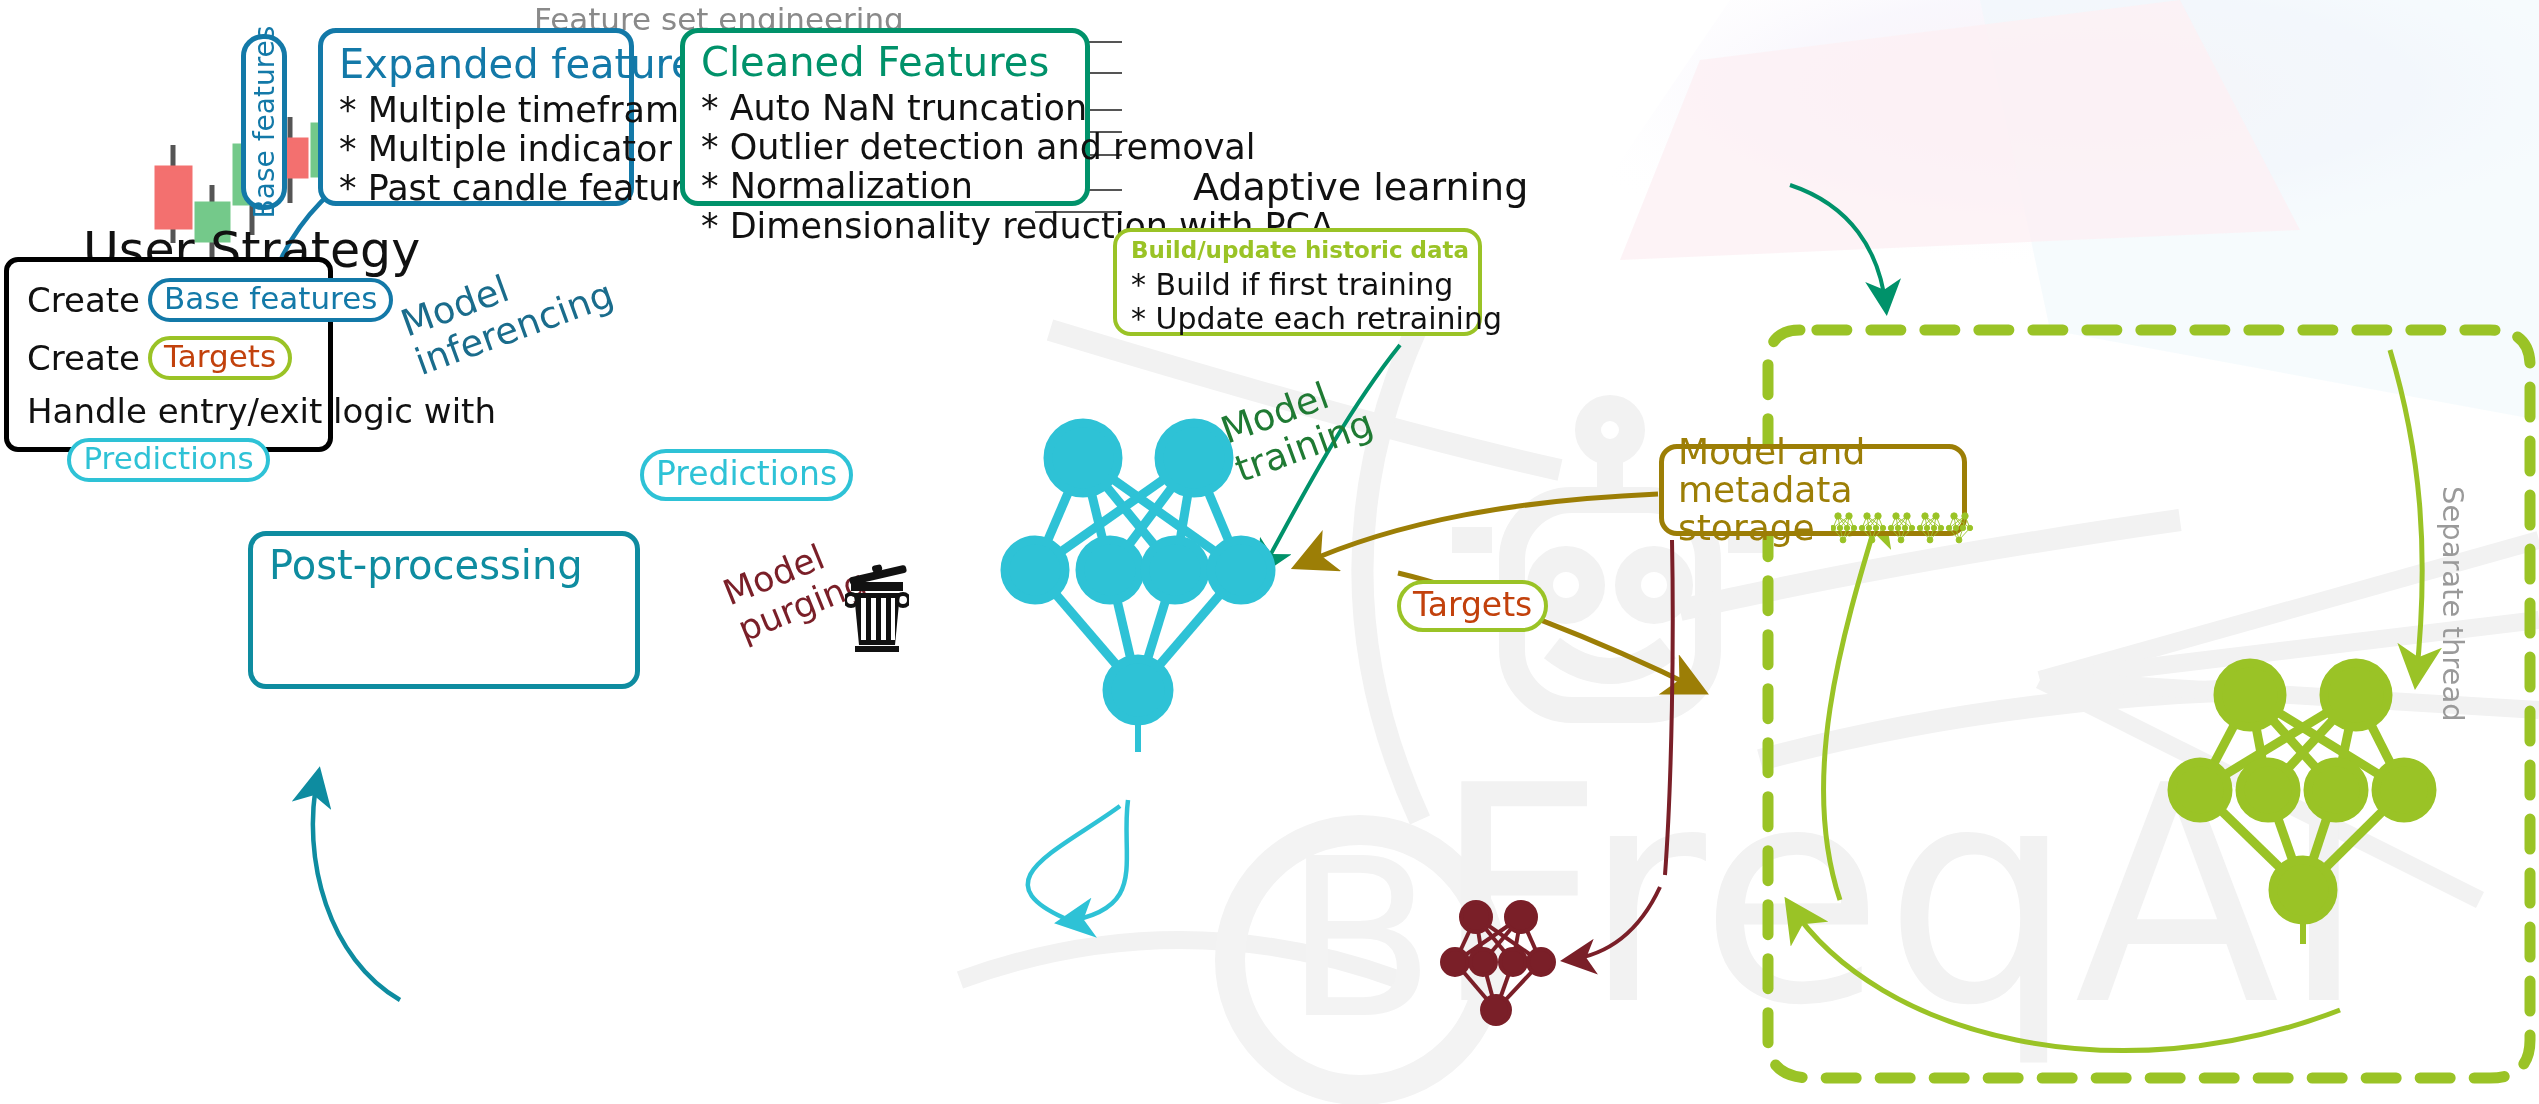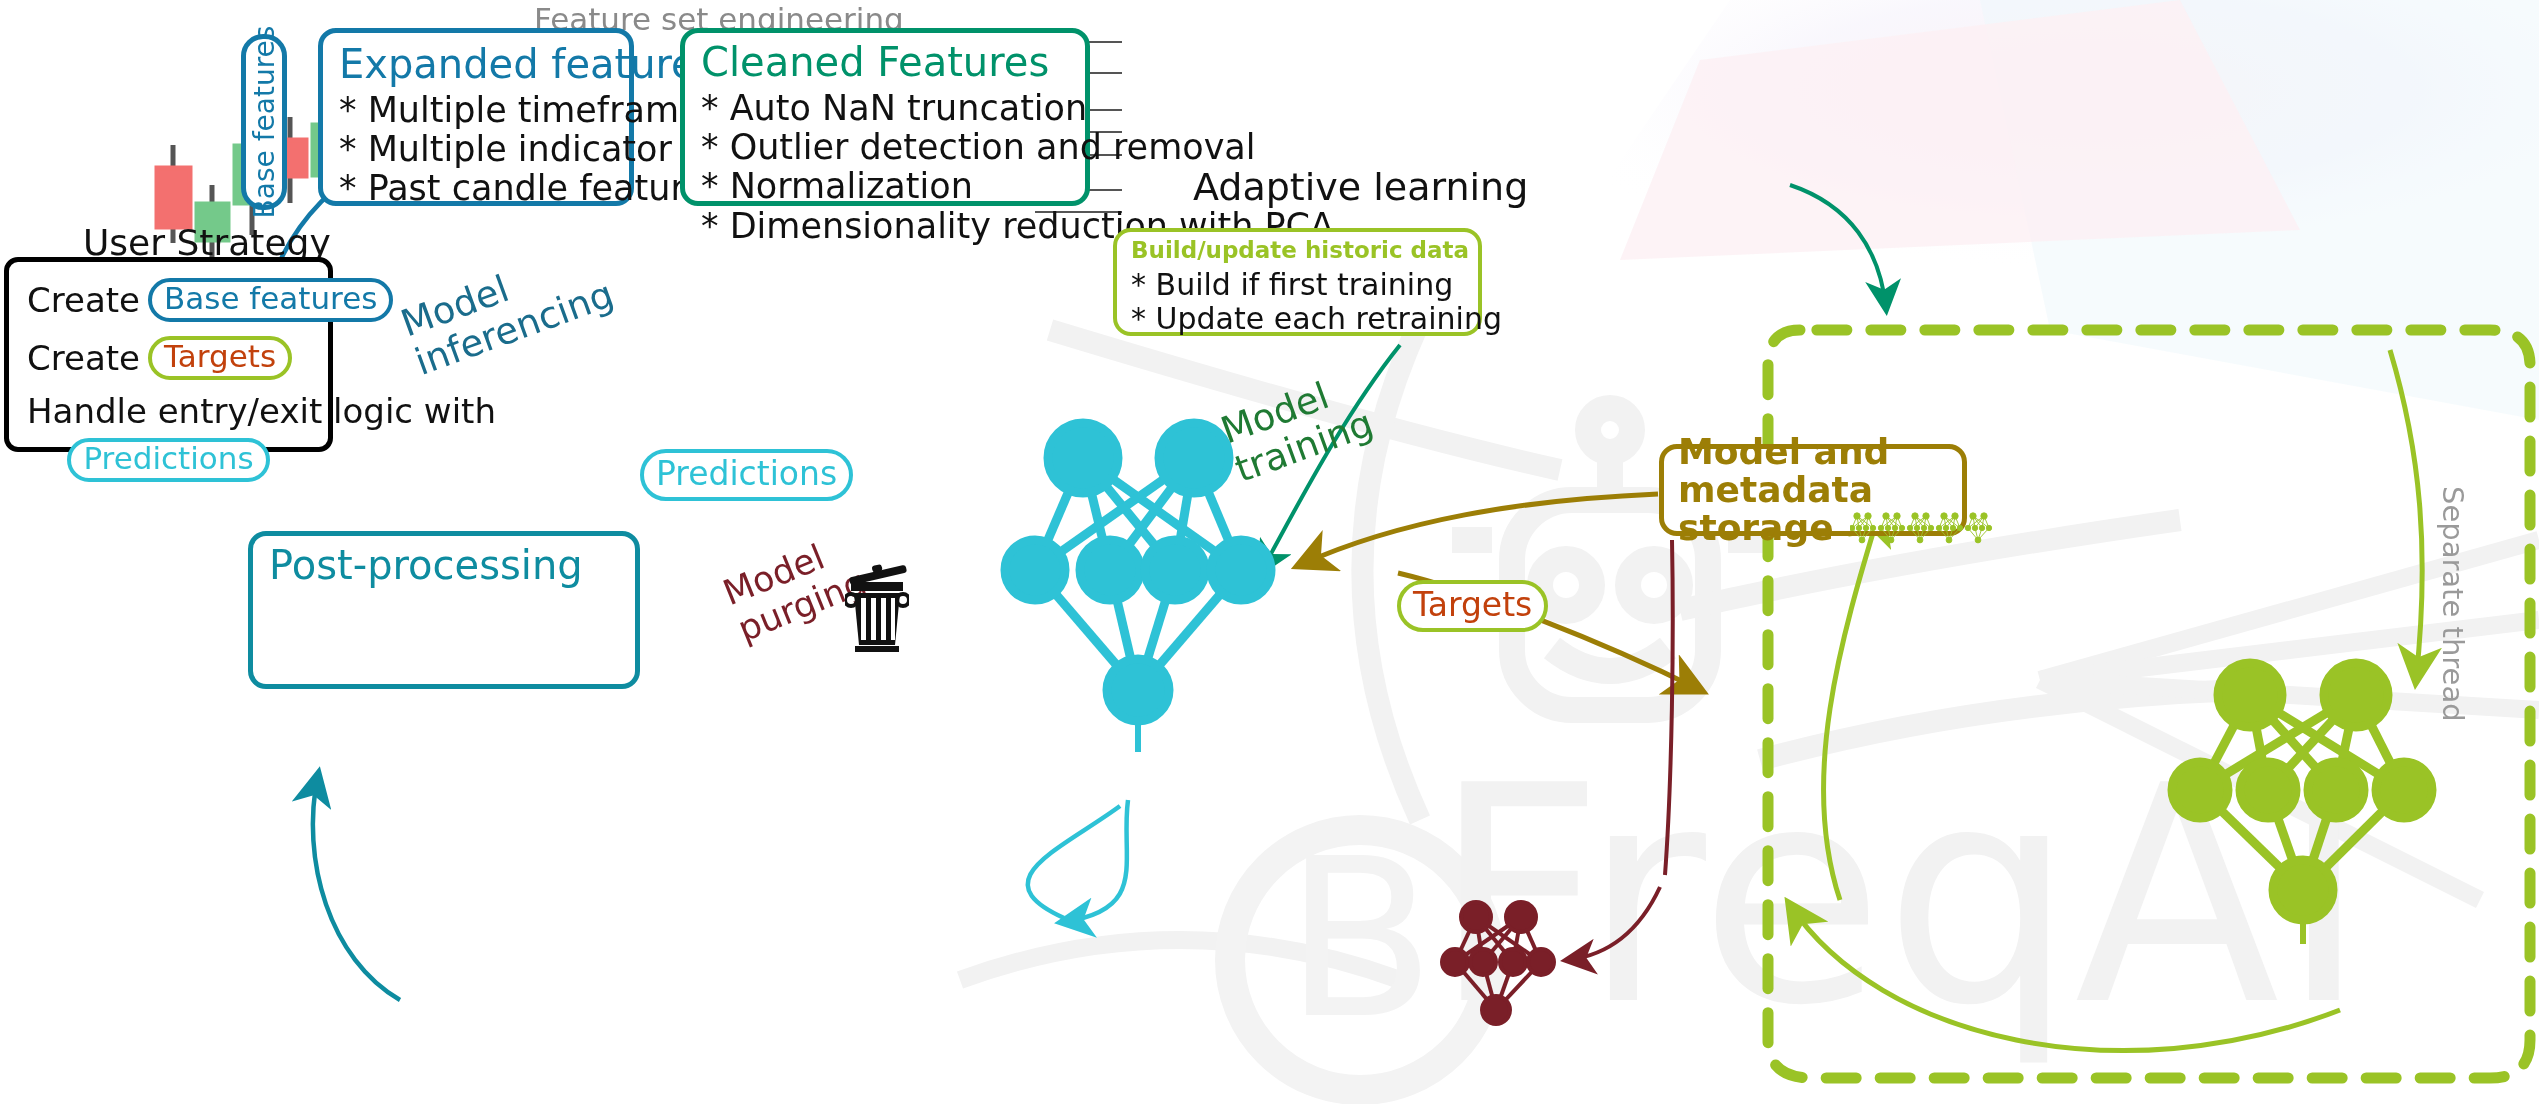--- a/index.html
+++ b/index.html
@@ -35,42 +35,42 @@
 
   #box-post{left:248px;top:531px;width:392px;height:158px;border:5px solid #0e8ca0;}
   #box-post .title{color:#0e8ca0;}
 
   #box-build{left:1113px;top:228px;width:369px;height:108px;border:4px solid #9ac326;}
   #box-build .title{color:#9ac326;font-size:23px;font-weight:bold;}
   #box-build li{font-size:30px;}
 
   #box-storage{left:1659px;top:444px;width:308px;height:92px;border:5px solid #9c7e06;
         display:flex;align-items:center;}
-  #box-storage .stg-text{color:#9c7e06;font-size:36px;line-height:1.05;padding-left:14px;font-weight:bold;}
+  #box-storage .stg-text{color:#9c7e06;font-size:36px;line-height:1.05;padding-left:14px;}
 
   
   .pill{display:inline-flex;align-items:center;justify-content:center;
         border-radius:999px;box-sizing:border-box;white-space:nowrap;background:#fff;}
   .pill-base{border:4px solid #1379a8;color:#1379a8;font-size:31px;padding:1px 12px 4px;}
   .pill-targets{border:4px solid #9ac326;color:#c2410c;font-size:31px;padding:1px 12px 4px;}
   .pill-preds{border:4px solid #2ec2d6;color:#2ec2d6;font-size:31px;padding:1px 12px 4px;}
 
   #pill-basefeatures-vert{position:absolute;left:241px;top:34px;width:36px;height:166px;
         border:5px solid #1379a8;border-radius:22px;background:#fff;}
   #pill-basefeatures-vert span{position:absolute;left:50%;top:50%;
         transform:translate(-50%,-50%) rotate(-90deg);transform-origin:center;
         color:#1379a8;font-size:28px;white-space:nowrap;}
 
   #pill-preds-main{position:absolute;left:640px;top:449px;}
   #pill-targets-right{position:absolute;left:1397px;top:580px;}
 
   
   .ftext{position:absolute;white-space:nowrap;}
   #t-featureset{left:534px;top:1px;font-size:31px;color:#8a8a8a;}
-  #t-userstrategy{left:83px;top:222px;font-size:36px;color:#111;}
+  #t-userstrategy{left:83px;top:222px;font-size:49px;color:#111;}
   #t-adaptive{left:1177px;top:165px;font-size:38px;color:#111;margin-left:16px;}
   #t-modelinf{left:396px;top:307px;font-size:37px;color:#1a6c8c;
         transform:rotate(-20deg);transform-origin:left top;line-height:1.1;text-align:left;}
   #t-modeltrain{left:1216px;top:414px;font-size:37px;color:#1f7a33;
         transform:rotate(-20deg);transform-origin:left top;line-height:1.1;}
   #t-modelpurge{left:718px;top:577px;font-size:35px;color:#7a1f28;
         transform:rotate(-22deg);transform-origin:left top;line-height:1.1;}
   #t-septhread{left:2470px;top:486px;font-size:29px;color:#9a9a9a;
         transform:rotate(90deg);transform-origin:left top;}
 

